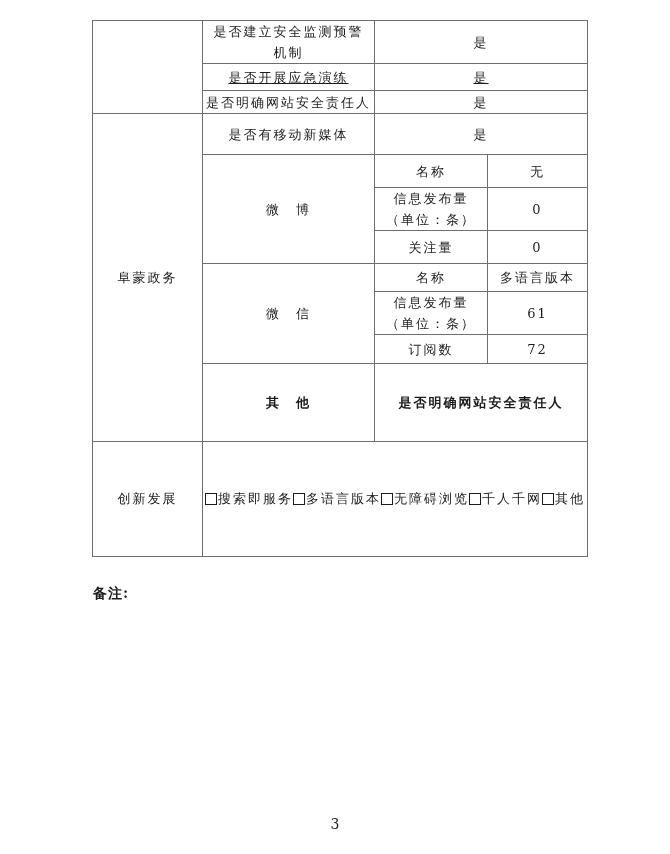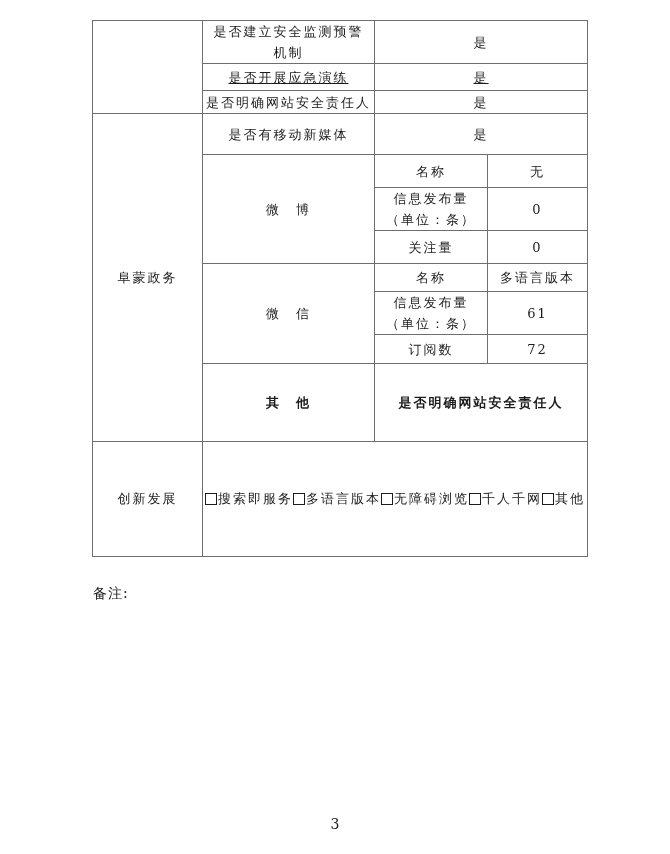--- a/index.html
+++ b/index.html
@@ -53,21 +53,21 @@
     background: #ffffff;
     vertical-align: -2px;
     margin-right: 1px;
     box-sizing: border-box;
   }
   .notes {
     position: absolute;
     left: 93px;
     top: 585px;
     font-size: 14px;
-    font-weight: normal;
+    font-weight: bold;
     letter-spacing: 1px;
   }
   .page-number {
     position: absolute;
     left: 0;
     top: 816px;
     width: 100%;
     text-align: center;
     font-size: 14px;
   }

